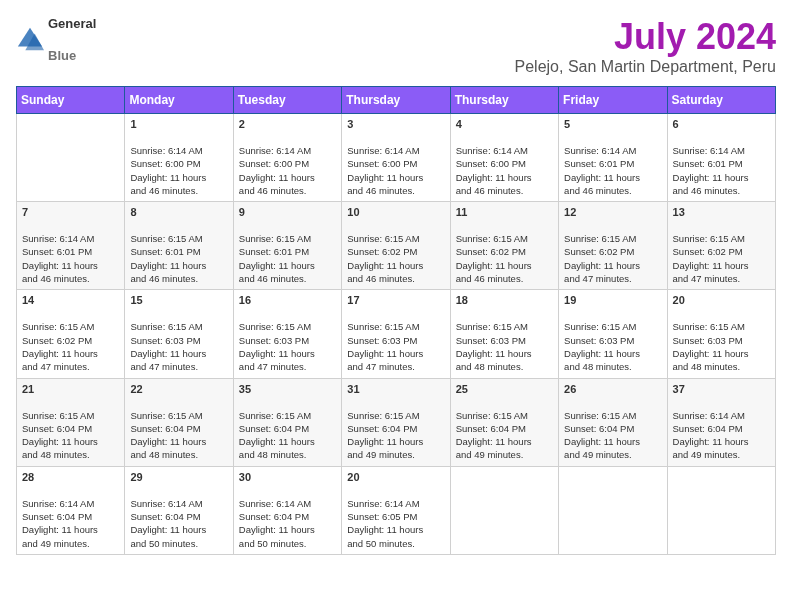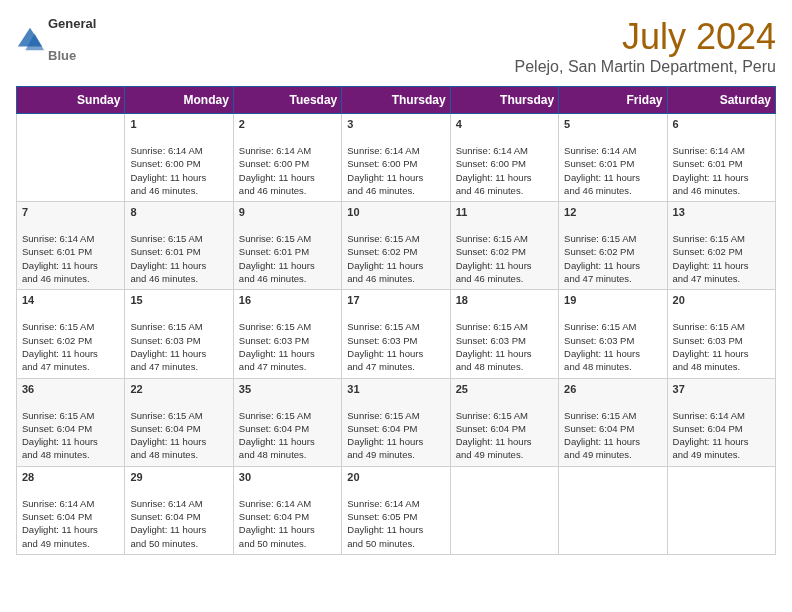--- a/index.html
+++ b/index.html
@@ -33,38 +33,38 @@
     .logo-blue { color: #737373; }
     .logo-icon {
       width: 28px;
       height: 28px;
     }
     .title-block {
       text-align: right;
     }
     .main-title {
       font-size: 36px;
-      color: #a16207;
-      font-weight: normal;
+      color: #a21caf;
+      font-weight: bold;
     }
     .subtitle {
       font-size: 16px;
       color: #555;
     }
     .calendar {
       width: 100%;
       border-collapse: collapse;
       border: 1px solid #ccc;
     }
     .calendar th {
-      background-color: #701a75;
+      background-color: #8b5cf6;
       color: #fff;
       font-size: 12px;
       padding: 6px 4px;
-      text-align: right;
+      text-align: left;
       border: 1px solid #1e5a9a;
       font-weight: bold;
     }
     .calendar td {
       vertical-align: top;
       border: 1px solid #d0d0d0;
       padding: 4px 5px;
       font-size: 10px;
       color: #333;
       width: calc(100% / 7);
@@ -205,21 +205,21 @@
           <span class="day-num">19</span>
           <div class="day-info">Sunrise: 6:15 AM<br>Sunset: 6:03 PM<br>Daylight: 11 hours<br>and 48 minutes.</div>
         </td>
         <td>
           <span class="day-num">20</span>
           <div class="day-info">Sunrise: 6:15 AM<br>Sunset: 6:03 PM<br>Daylight: 11 hours<br>and 48 minutes.</div>
         </td>
       </tr>
       <tr>
         <td>
-          <span class="day-num">36</span>
+          <span class="day-num">21</span>
           <div class="day-info">Sunrise: 6:15 AM<br>Sunset: 6:04 PM<br>Daylight: 11 hours<br>and 48 minutes.</div>
         </td>
         <td>
           <span class="day-num">22</span>
           <div class="day-info">Sunrise: 6:15 AM<br>Sunset: 6:04 PM<br>Daylight: 11 hours<br>and 48 minutes.</div>
         </td>
         <td>
           <span class="day-num">35</span>
           <div class="day-info">Sunrise: 6:15 AM<br>Sunset: 6:04 PM<br>Daylight: 11 hours<br>and 48 minutes.</div>
         </td>

